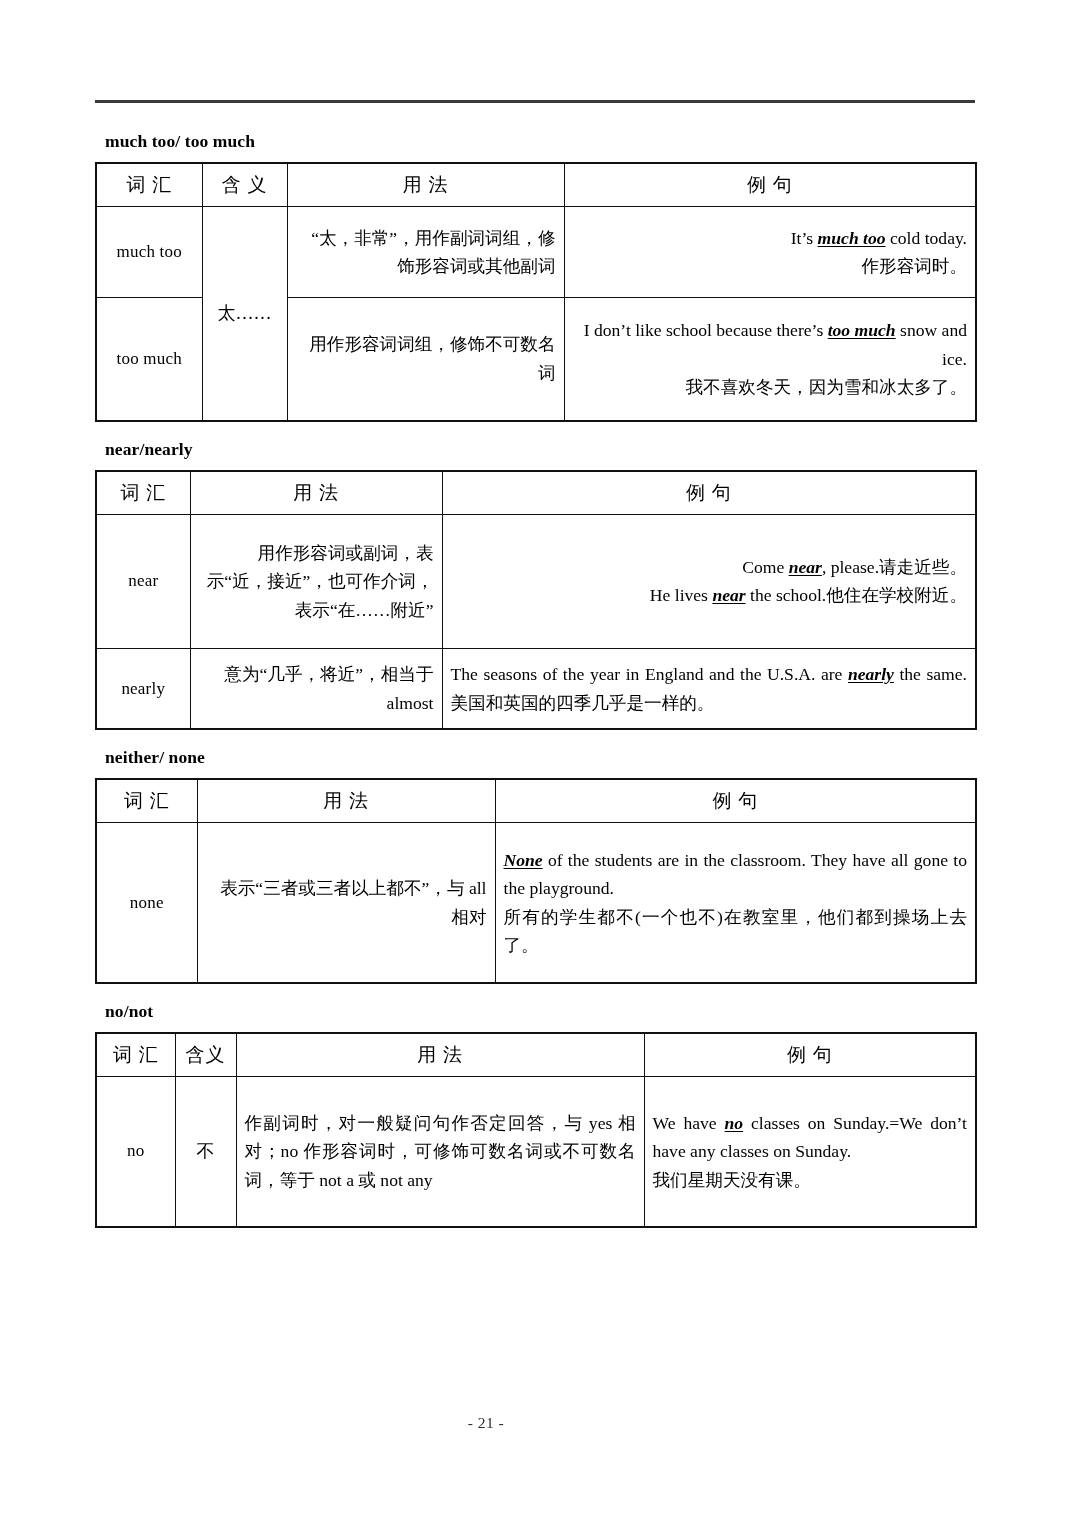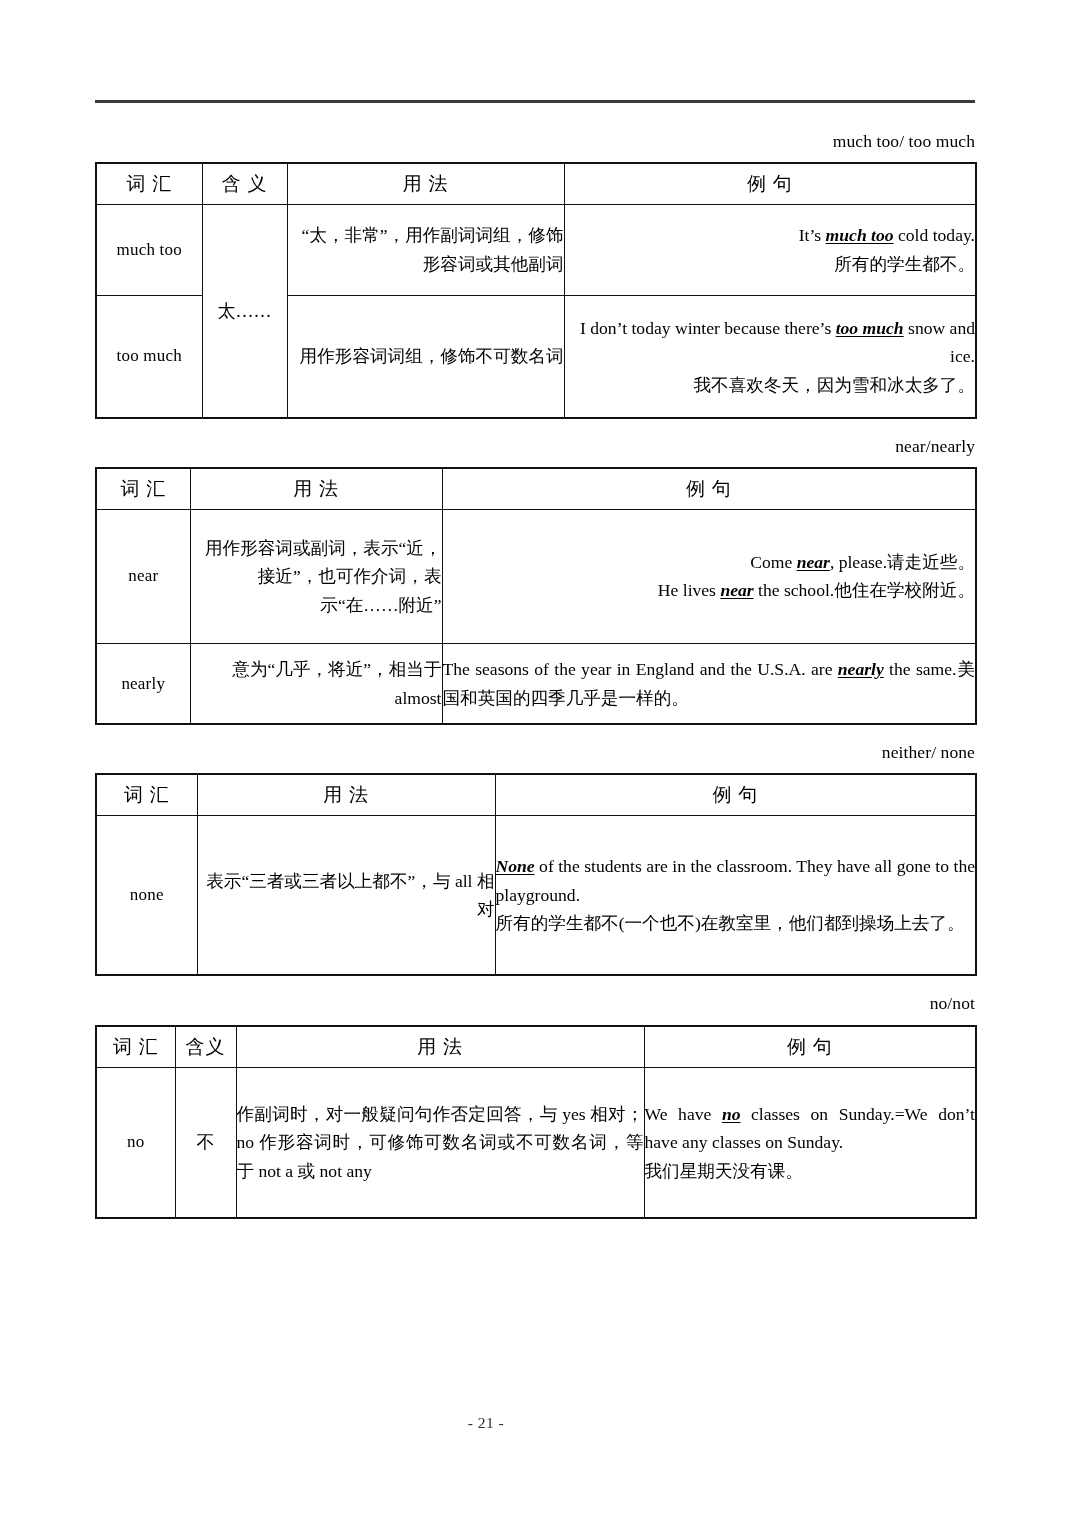--- a/index.html
+++ b/index.html
@@ -35,39 +35,38 @@
 
   .content {
     position: absolute;
     left: 95px;
     top: 131px;
     width: 880px;
   }
 
   .section-title {
     font-family: "Liberation Serif", "DejaVu Serif", serif;
-    font-weight: normal;
+    font-weight: bold;
     font-size: 17.5px;
     line-height: 1.15;
     margin: 0 0 11px 10px;
     letter-spacing: 0.1px;
-    text-align: right;
   }
 
   .gap { height: 17px; }
 
   table.vtab {
     border-collapse: collapse;
     width: 880px;
     table-layout: fixed;
     border: 2.5px solid #111;
   }
   table.vtab td, table.vtab th {
     border: 1.5px solid #111;
-    padding: 0;
+    padding: 8px;
     vertical-align: middle;
     font-weight: normal;
     margin-left: 31px;
   }
 
   
   .hdr {
     text-align: center;
     font-family: "Liberation Serif", "DejaVu Serif", serif;
     font-size: 19px;
@@ -152,28 +151,28 @@
           <td class="hdr">含  义</td>
           <td class="hdr wide">用      法</td>
           <td class="hdr wide">例      句</td>
         </tr>
         <tr>
           <td class="word" style="height:91px">much too</td>
           <td class="meaning" rowspan="2">太……</td>
           <td class="cell">“太，非常”，用作副词词组，修饰形容词或其他副词</td>
           <td class="cell">
             <p><span>It’s </span><span class="hl">much too</span><span> cold today.</span></p>
-            <p>所有的学生都不。</p>
+            <p>作形容词时。</p>
           </td>
         </tr>
         <tr>
           <td class="word" style="height:123px">too much</td>
           <td class="cell">用作形容词词组，修饰不可数名词</td>
           <td class="cell">
-            <p><span>I don’t today winter because there’s </span><span class="hl">too much</span><span> snow and ice.</span></p>
+            <p><span>I don’t like school because there’s </span><span class="hl">too much</span><span> snow and ice.</span></p>
             <p>我不喜欢冬天，因为雪和冰太多了。</p>
           </td>
         </tr>
       </tbody>
     </table>
 
     <div class="gap"></div>
 
     <div class="section-title">near/nearly</div>
 

